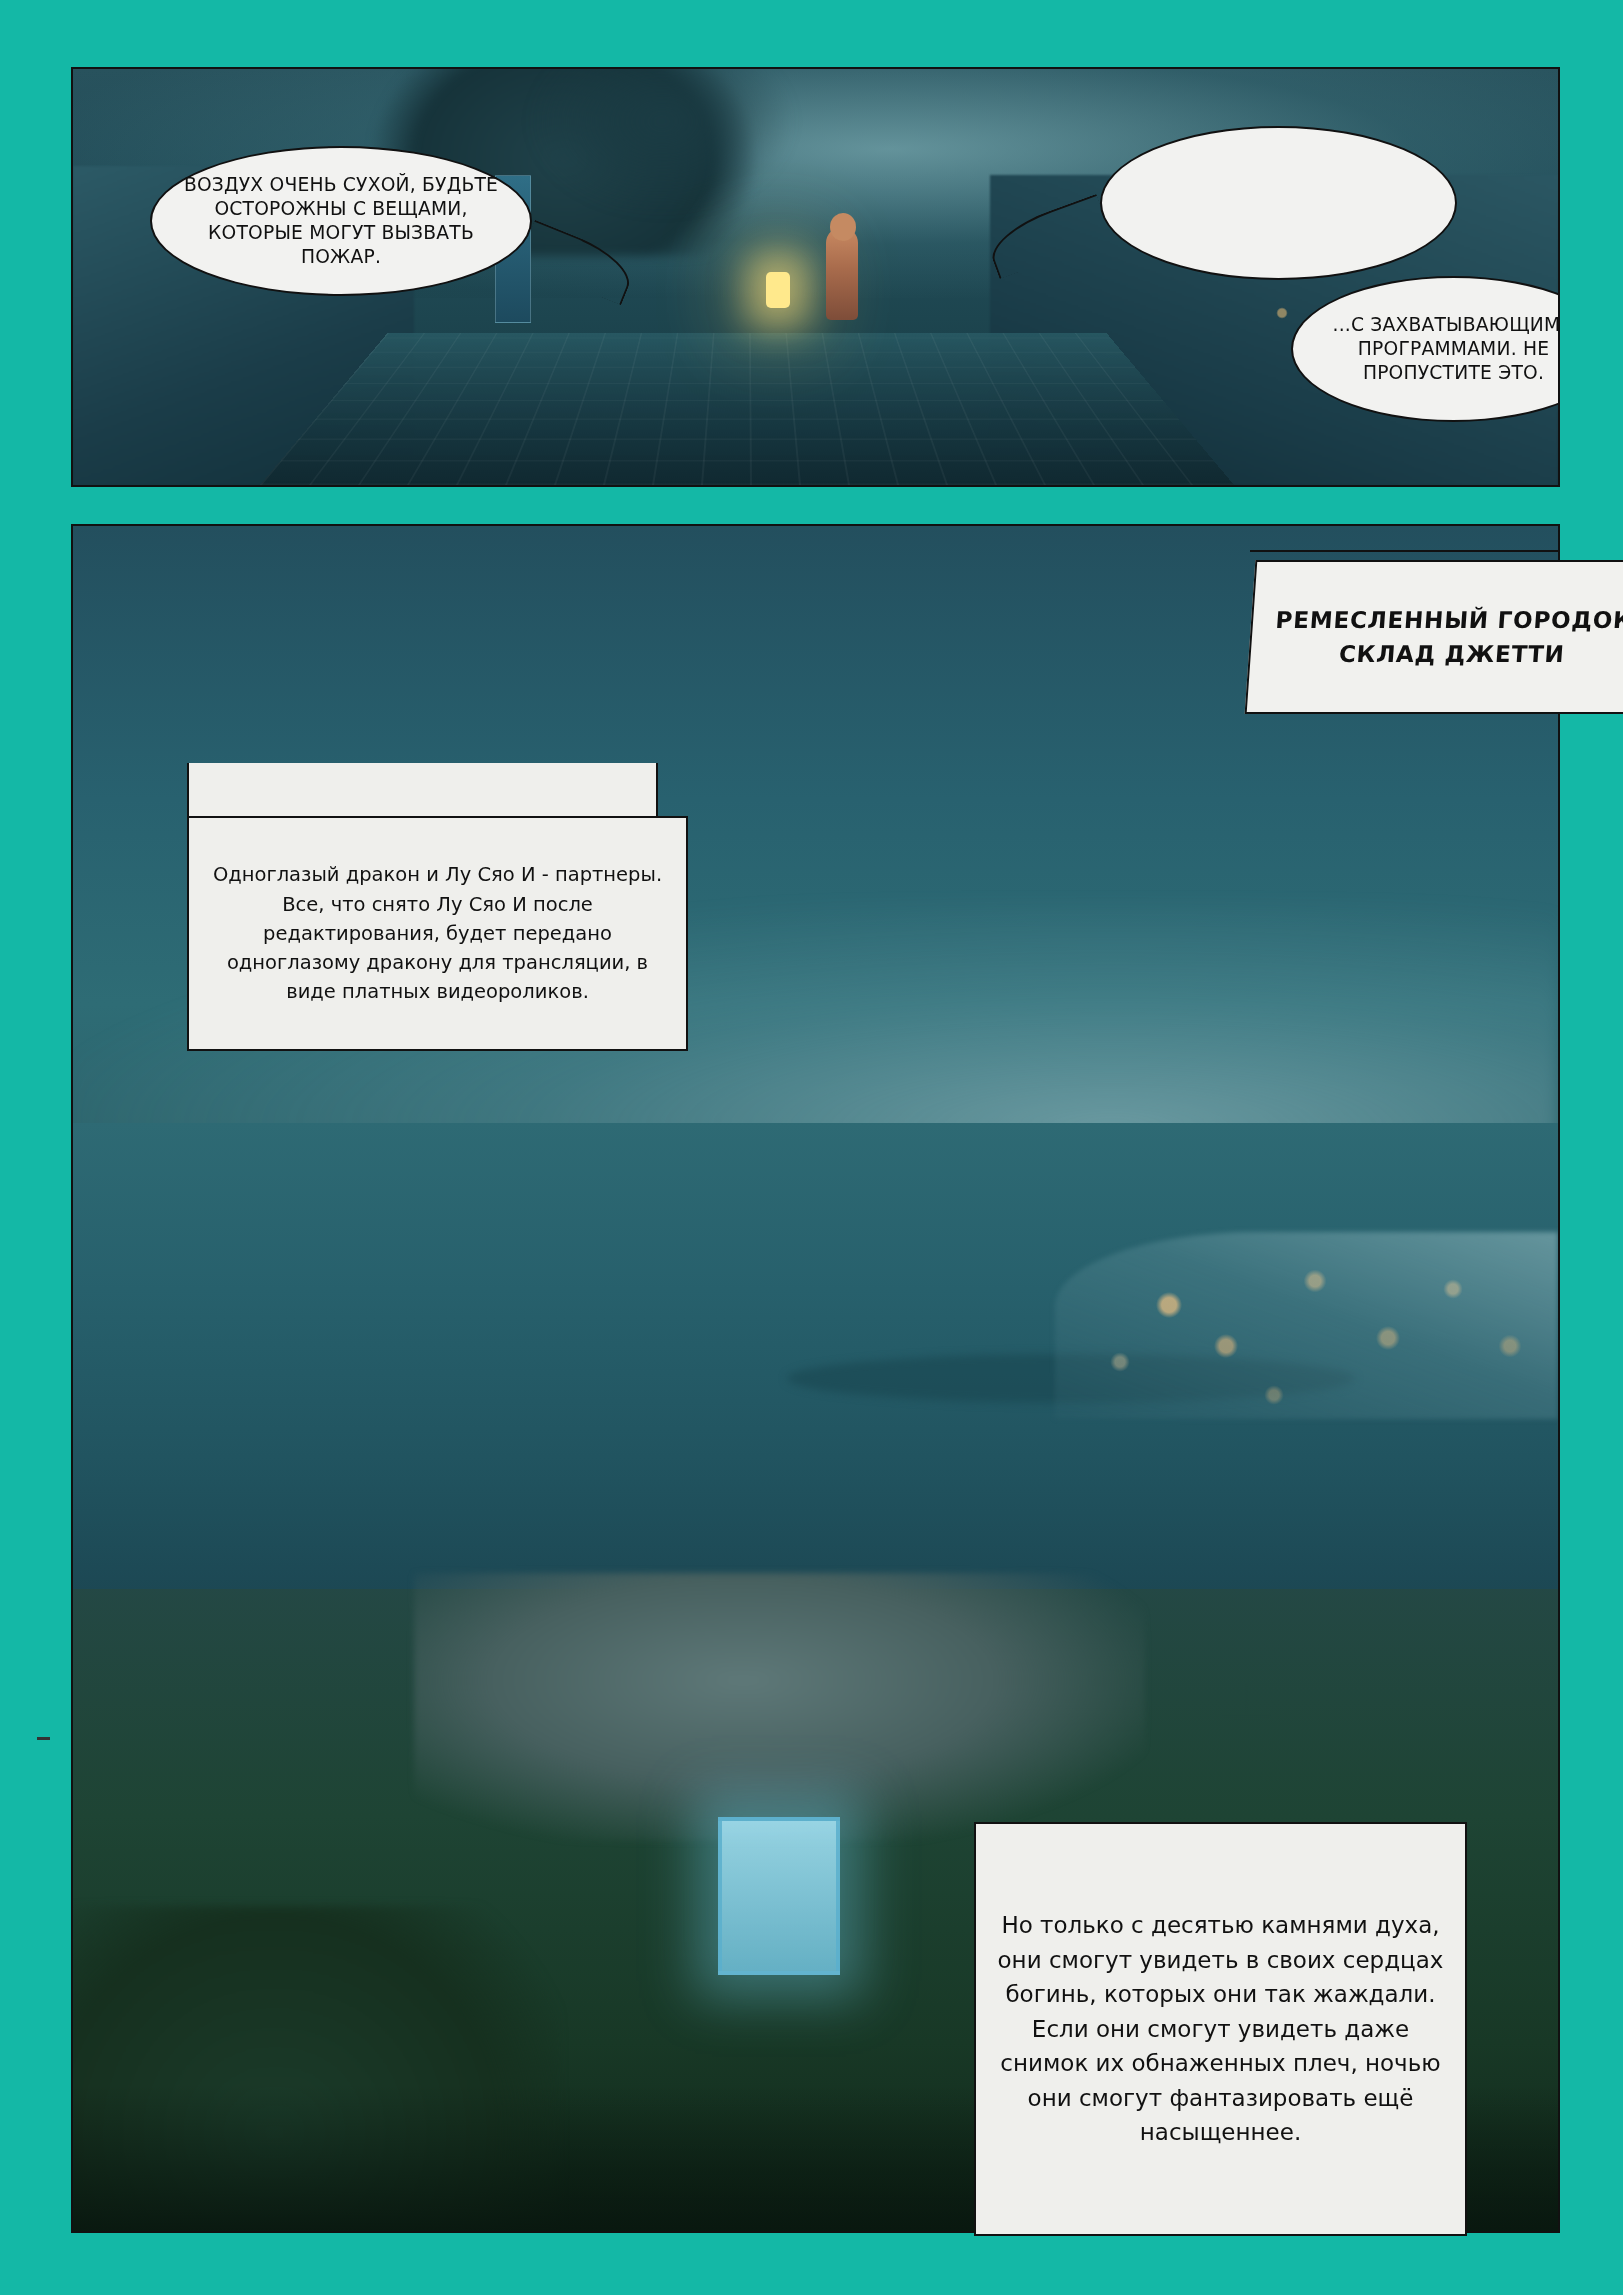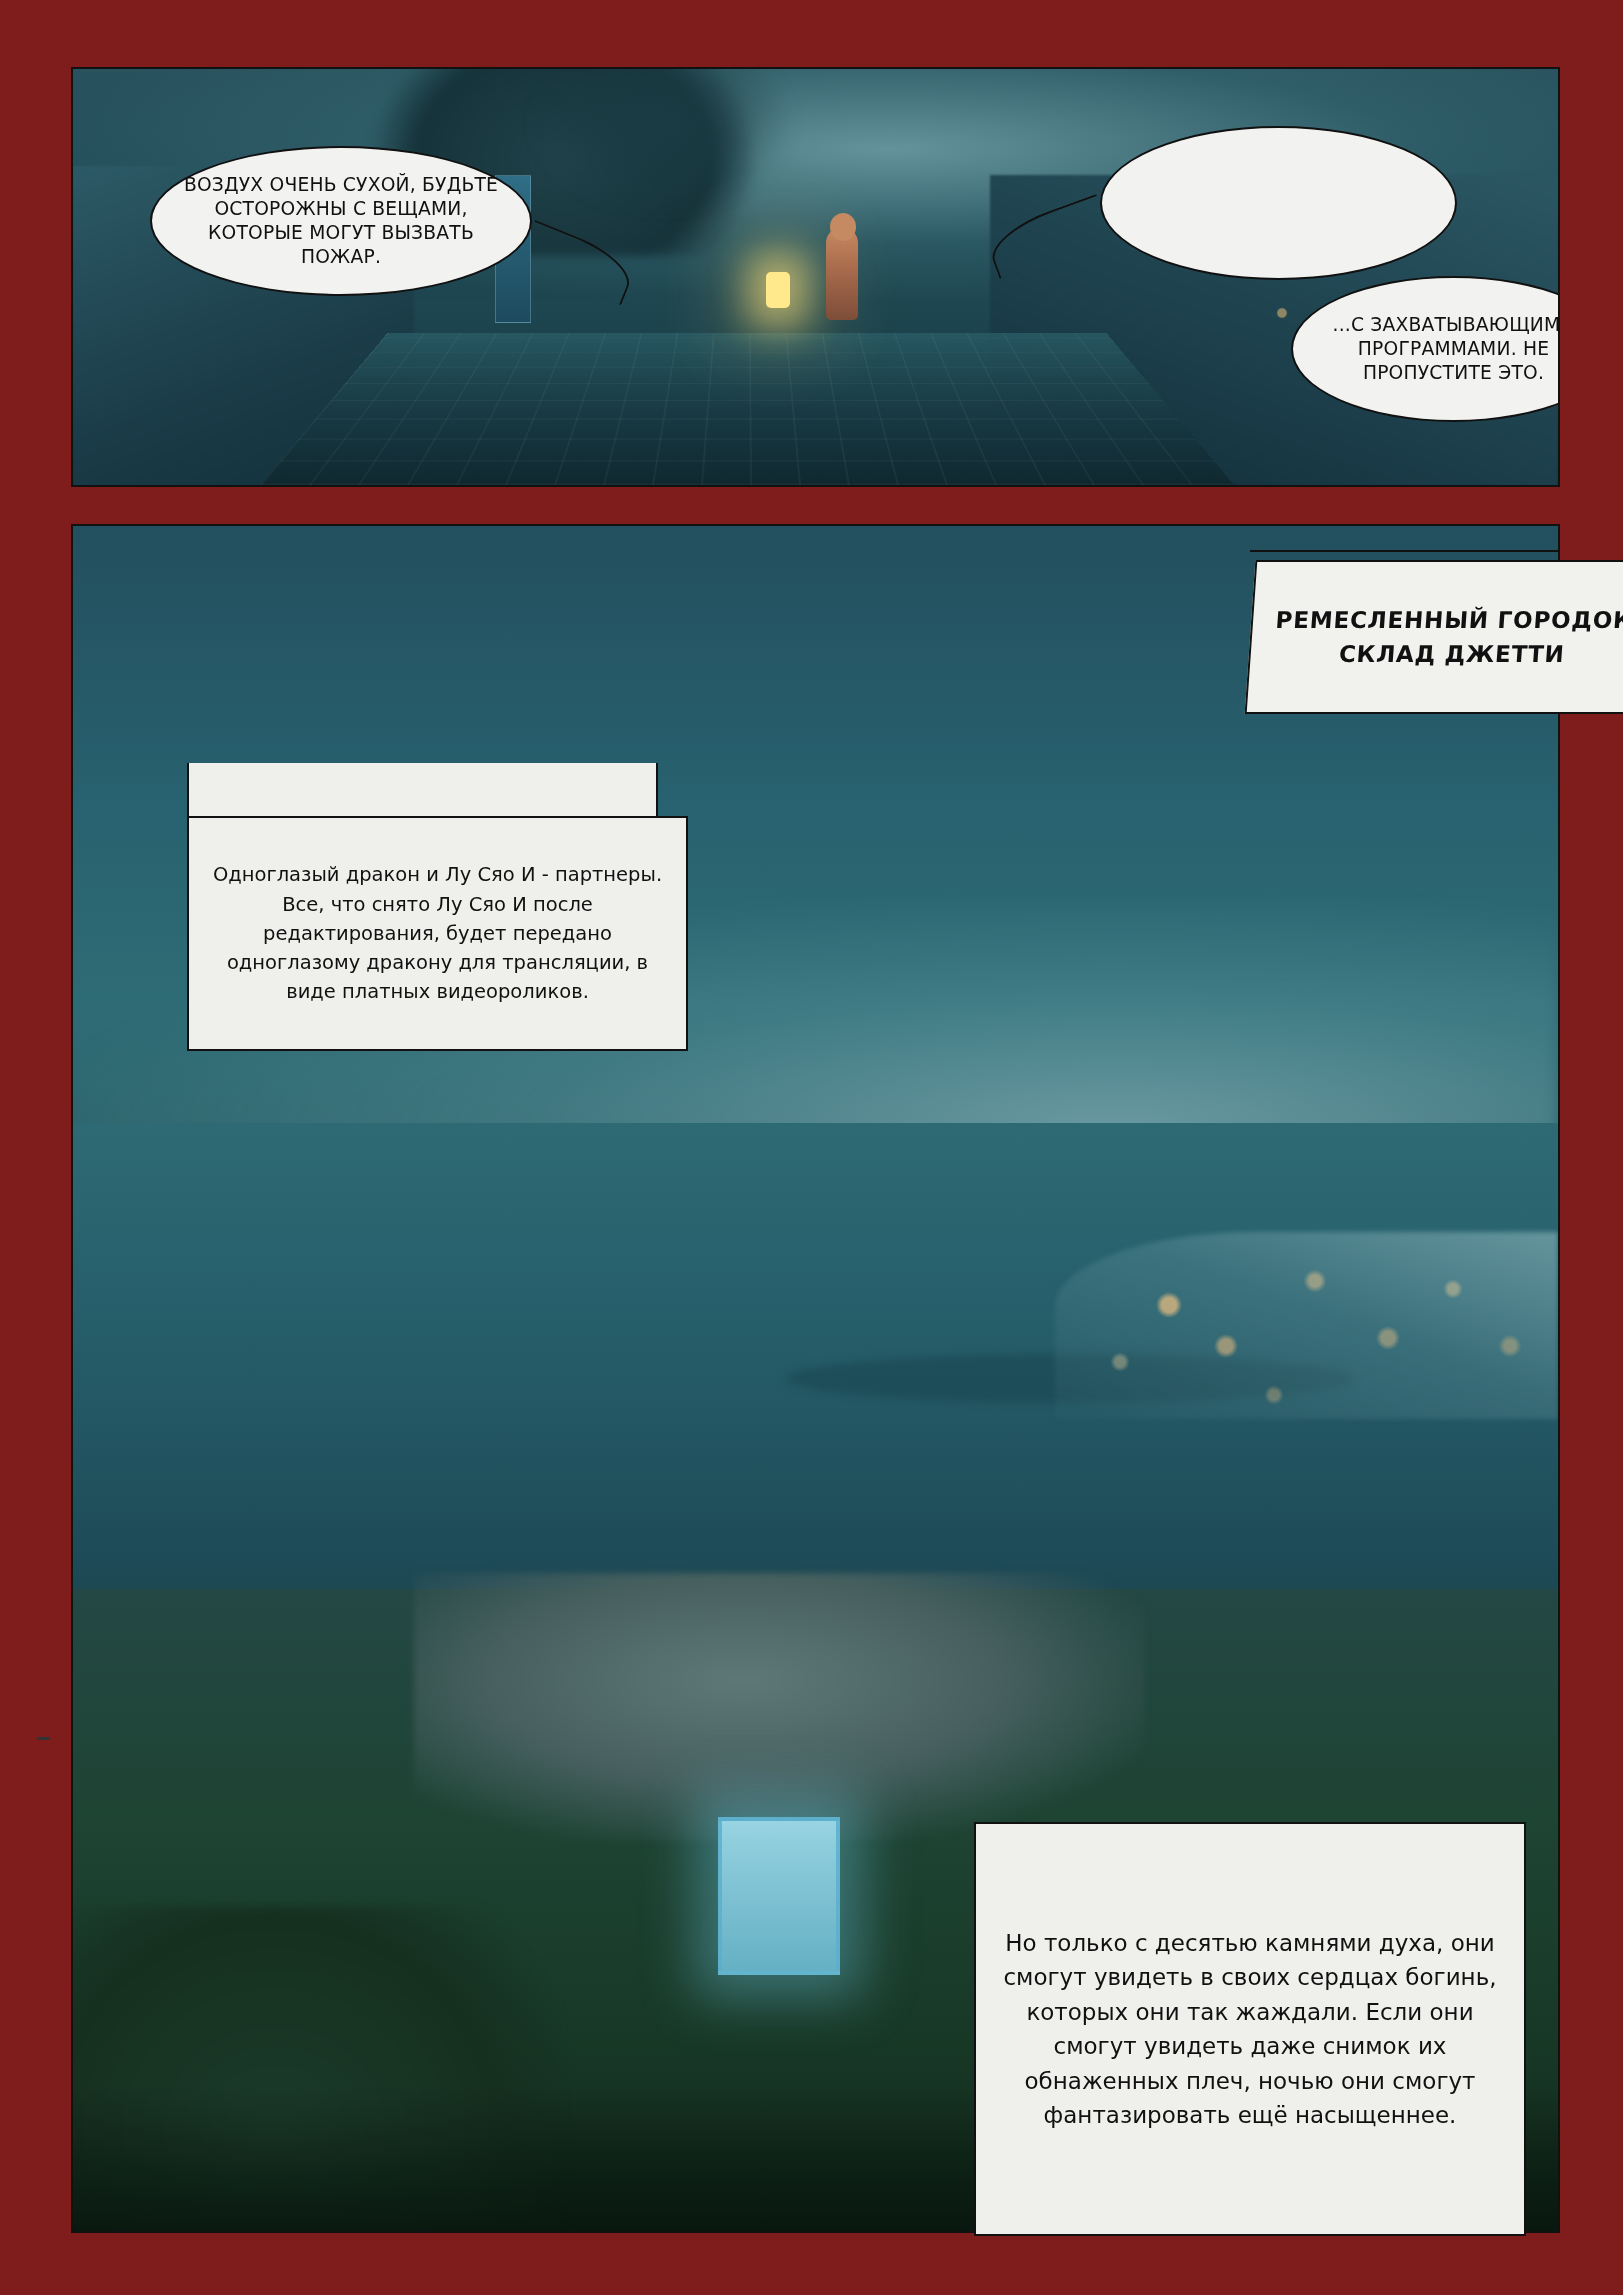--- a/index.html
+++ b/index.html
@@ -13,21 +13,21 @@
     position: relative;
     font-family: "DejaVu Sans", sans-serif;
     overflow: hidden;
   }
 
   .page {
     position: absolute;
     left: 0; top: 0;
     width: 1623px;
     height: 2295px;
-    background: #7f1d1d;
+    background: #14b8a6;
   }
 
   
   .panel1 {
     position: absolute;
     left: 71px;
     top: 67px;
     width: 1485px;
     height: 416px;
     border: 2.4px solid #111;
@@ -345,21 +345,21 @@
   }
 
   .cap-c {
     left: 1254px; top: 1583px;
     width: 300px; height: 235px;
     font-size: 19.5px;
   }
 
   .cap-d {
     left: 974px; top: 1822px;
-    width: 552px; height: 414px;
+    width: 493px; height: 414px;
     font-size: 23px;
   }
 
   .cap-inner {
     display: block;
   }
 
   .dash-mark {
     position: absolute;
     left: 37px; top: 1737px;

